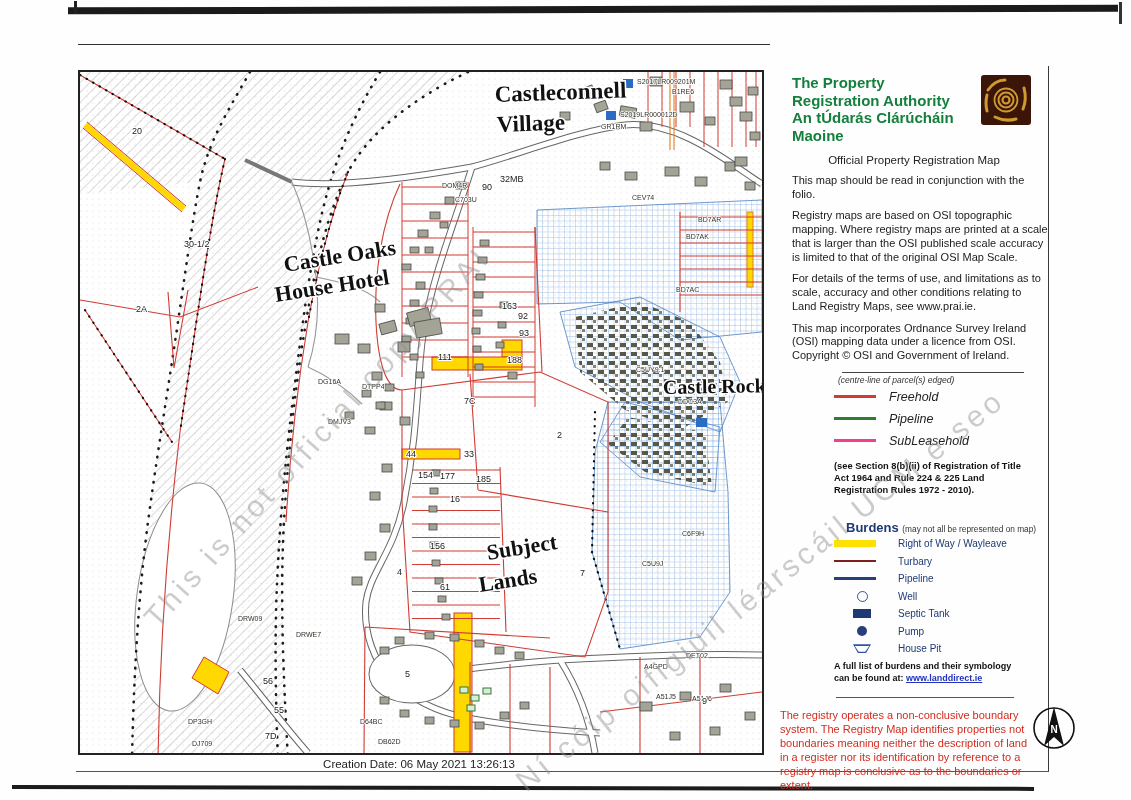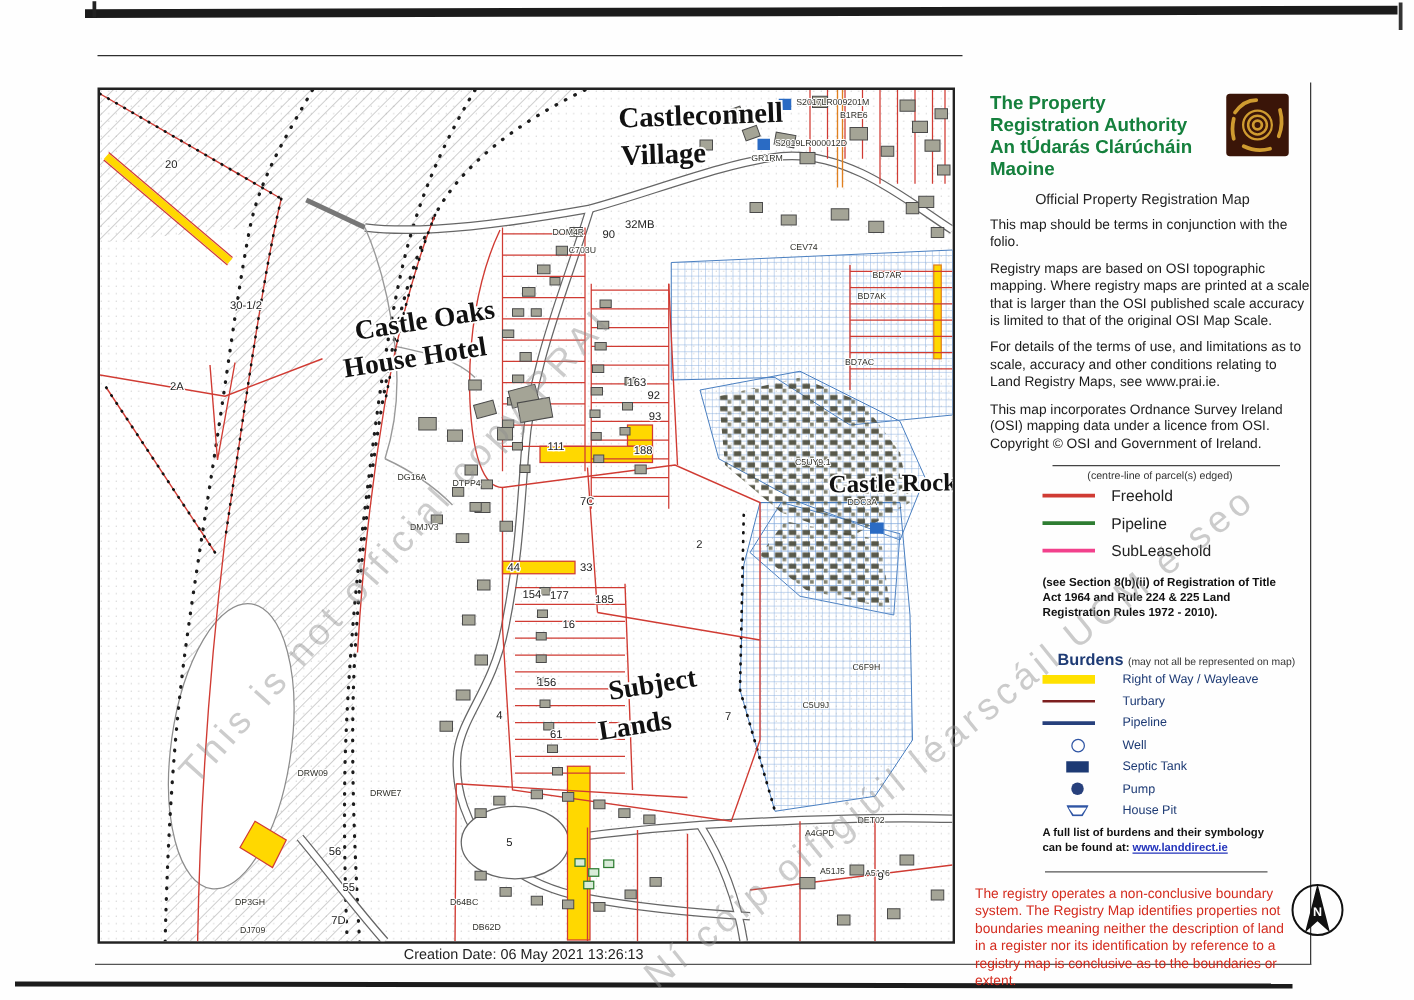--- a/index.html
+++ b/index.html
@@ -24,24 +24,24 @@
   #wm-ga{left:520px;top:768px;transform:rotate(-39deg);}
   
   .panel{position:absolute;left:780px;top:70px;width:268px;color:#1a1a1a;}
   .hdr{display:flex;gap:10px;padding-left:12px;padding-top:4px;}
   .hdr-text{font-weight:bold;font-size:15px;line-height:1.18;color:#15803d;width:178px;}
   .logo{width:52px;height:52px;flex:0 0 auto;}
   .subtitle{text-align:center;font-size:11.5px;margin-top:9px;color:#222;}
   .para{font-size:11px;line-height:1.25;margin-top:8px;padding-left:12px;color:#1b1b1b;}
   .legend{margin-top:9px;padding-left:68px;}
   .legend-topline{width:182px;border-top:1.4px solid #444;margin-left:-6px;}
-  .edge-note{font-size:8.5px;width:180px;text-align:center;color:#333;margin-top:2px;margin-left:-10px;}
+  .edge-note{font-size:8.5px;width:180px;color:#333;margin-top:2px;margin-left:-10px;font-style:italic;}
   .lrow{display:flex;align-items:center;height:20px;margin-top:2px;margin-left:-14px;}
   .lsw{width:42px;height:3px;margin-right:13px;flex:0 0 auto;}
-  .llabel{font-size:12.5px;color:#222;}
+  .llabel{font-size:12.5px;color:#222;font-style:italic;}
   .statute-note{font-size:9.3px;font-weight:bold;width:188px;line-height:1.3;margin-top:9px;margin-left:-14px;color:#111;}
   .burdens{margin-top:24px;padding-left:66px;}
   .bhead{font-size:13px;font-weight:bold;color:#1d3a74;}
   .bhead .bnote{font-size:8.3px;font-weight:normal;color:#333;}
   .brow{display:flex;align-items:center;height:17.5px;margin-left:-12px;}
   .bsw{width:56px;display:flex;align-items:center;justify-content:flex-start;flex:0 0 auto;}
   .bsw.center{justify-content:center;}
   .blabel{font-size:10px;color:#1d3a74;margin-left:8px;}
   .bfooter{font-size:9px;font-weight:bold;width:190px;line-height:1.3;margin-top:4px;margin-left:-12px;color:#111;}
   .bfooter a{color:#2233bb;}
@@ -380,21 +380,21 @@
           <path d="M8,16 Q15,6 25,6" stroke-width="3"></path>
           <path d="M44,14 Q47,25 43,35" stroke-width="3"></path>
           <path d="M36,45 Q25,48 15,43" stroke-width="3"></path>
           <path d="M7,37 Q5,29 7,21" stroke-width="3"></path>
         </g>
       </svg>
     </div>
 
     <div class="subtitle">Official Property Registration Map</div>
 
-    <div class="para">This map should be terms in conjunction with the folio.</div>
+    <div class="para">This map should be read in conjunction with the folio.</div>
     <div class="para">Registry maps are based on OSI topographic mapping. Where registry maps are printed at a scale that is larger than the OSI published scale accuracy is limited to that of the original OSI Map Scale.</div>
     <div class="para">For details of the terms of use, and limitations as to scale, accuracy and other conditions relating to Land Registry Maps, see www.prai.ie.</div>
     <div class="para">This map incorporates Ordnance Survey Ireland (OSI) mapping data under a licence from OSI. Copyright © OSI and Government of Ireland.</div>
 
     <div class="legend">
       <div class="legend-topline"></div>
       <div class="edge-note">(centre-line of parcel(s) edged)</div>
       <div id="legend-rows">
           <div class="lrow">
             <span class="lsw" style="background: rgb(208, 59, 51);"></span>

